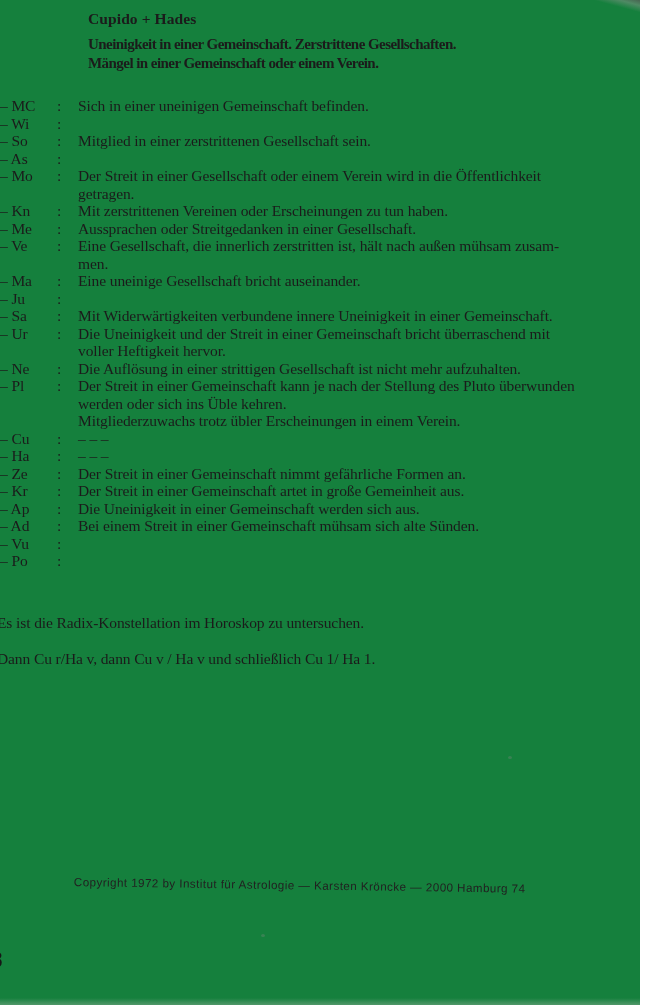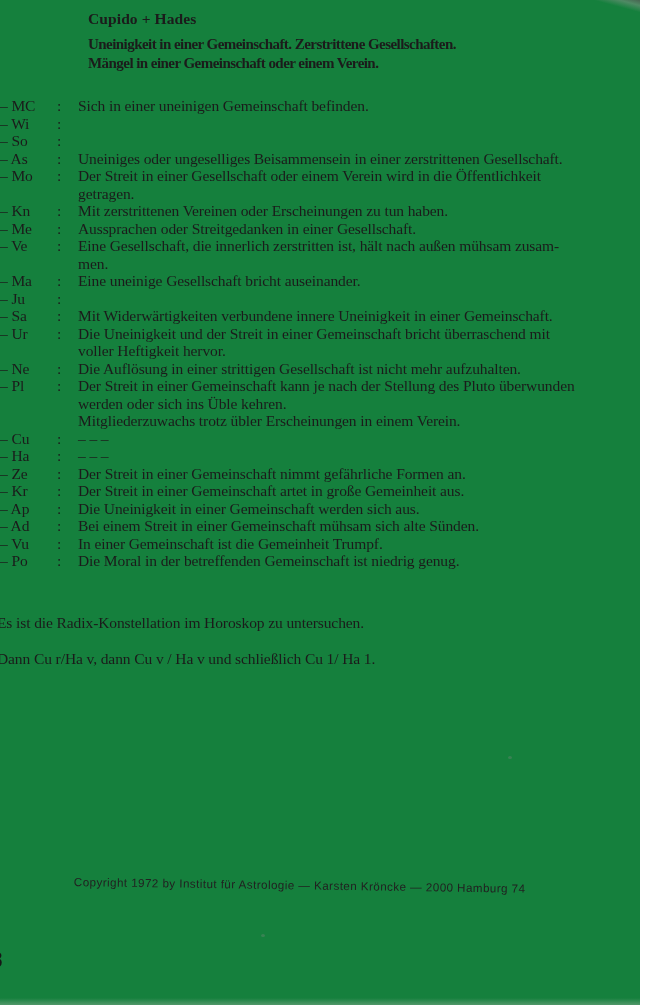--- a/index.html
+++ b/index.html
@@ -125,25 +125,25 @@
         <span class="colon">:</span>
         <span class="desc">Sich in einer uneinigen Gemeinschaft befinden.</span>
       </div>
       <div class="row">
         <span class="term">– Wi</span>
         <span class="colon">:</span>
       </div>
       <div class="row">
         <span class="term">– So</span>
         <span class="colon">:</span>
+        <span class="desc">Mitglied in einer zerstrittenen Gesellschaft sein.</span>
       </div>
       <div class="row">
         <span class="term">– As</span>
         <span class="colon">:</span>
-        <span class="desc">Uneiniges oder ungeselliges Beisammensein in einer zerstrittenen Gesellschaft.</span>
       </div>
       <div class="row">
         <span class="term">– Mo</span>
         <span class="colon">:</span>
         <span class="desc">Der Streit in einer Gesellschaft oder einem Verein wird in die Öffentlichkeit
 getragen.</span>
       </div>
       <div class="row">
         <span class="term">– Kn</span>
         <span class="colon">:</span>
@@ -218,26 +218,24 @@
         <span class="desc">Die Uneinigkeit in einer Gemeinschaft werden sich aus.</span>
       </div>
       <div class="row">
         <span class="term">– Ad</span>
         <span class="colon">:</span>
         <span class="desc">Bei einem Streit in einer Gemeinschaft mühsam sich alte Sünden.</span>
       </div>
       <div class="row">
         <span class="term">– Vu</span>
         <span class="colon">:</span>
-        <span class="desc">In einer Gemeinschaft ist die Gemeinheit Trumpf.</span>
       </div>
       <div class="row">
         <span class="term">– Po</span>
         <span class="colon">:</span>
-        <span class="desc">Die Moral in der betreffenden Gemeinschaft ist niedrig genug.</span>
       </div>
     </div>
 
   <div class="footnote">
     <div>Es ist die Radix-Konstellation im Horoskop zu untersuchen.</div>
     <div>Dann Cu r/Ha v, dann Cu v / Ha v und schließlich Cu 1/ Ha 1.</div>
   </div>
 
   <div class="copyright">Copyright 1972 by Institut für Astrologie — Karsten Kröncke — 2000 Hamburg 74</div>
 

